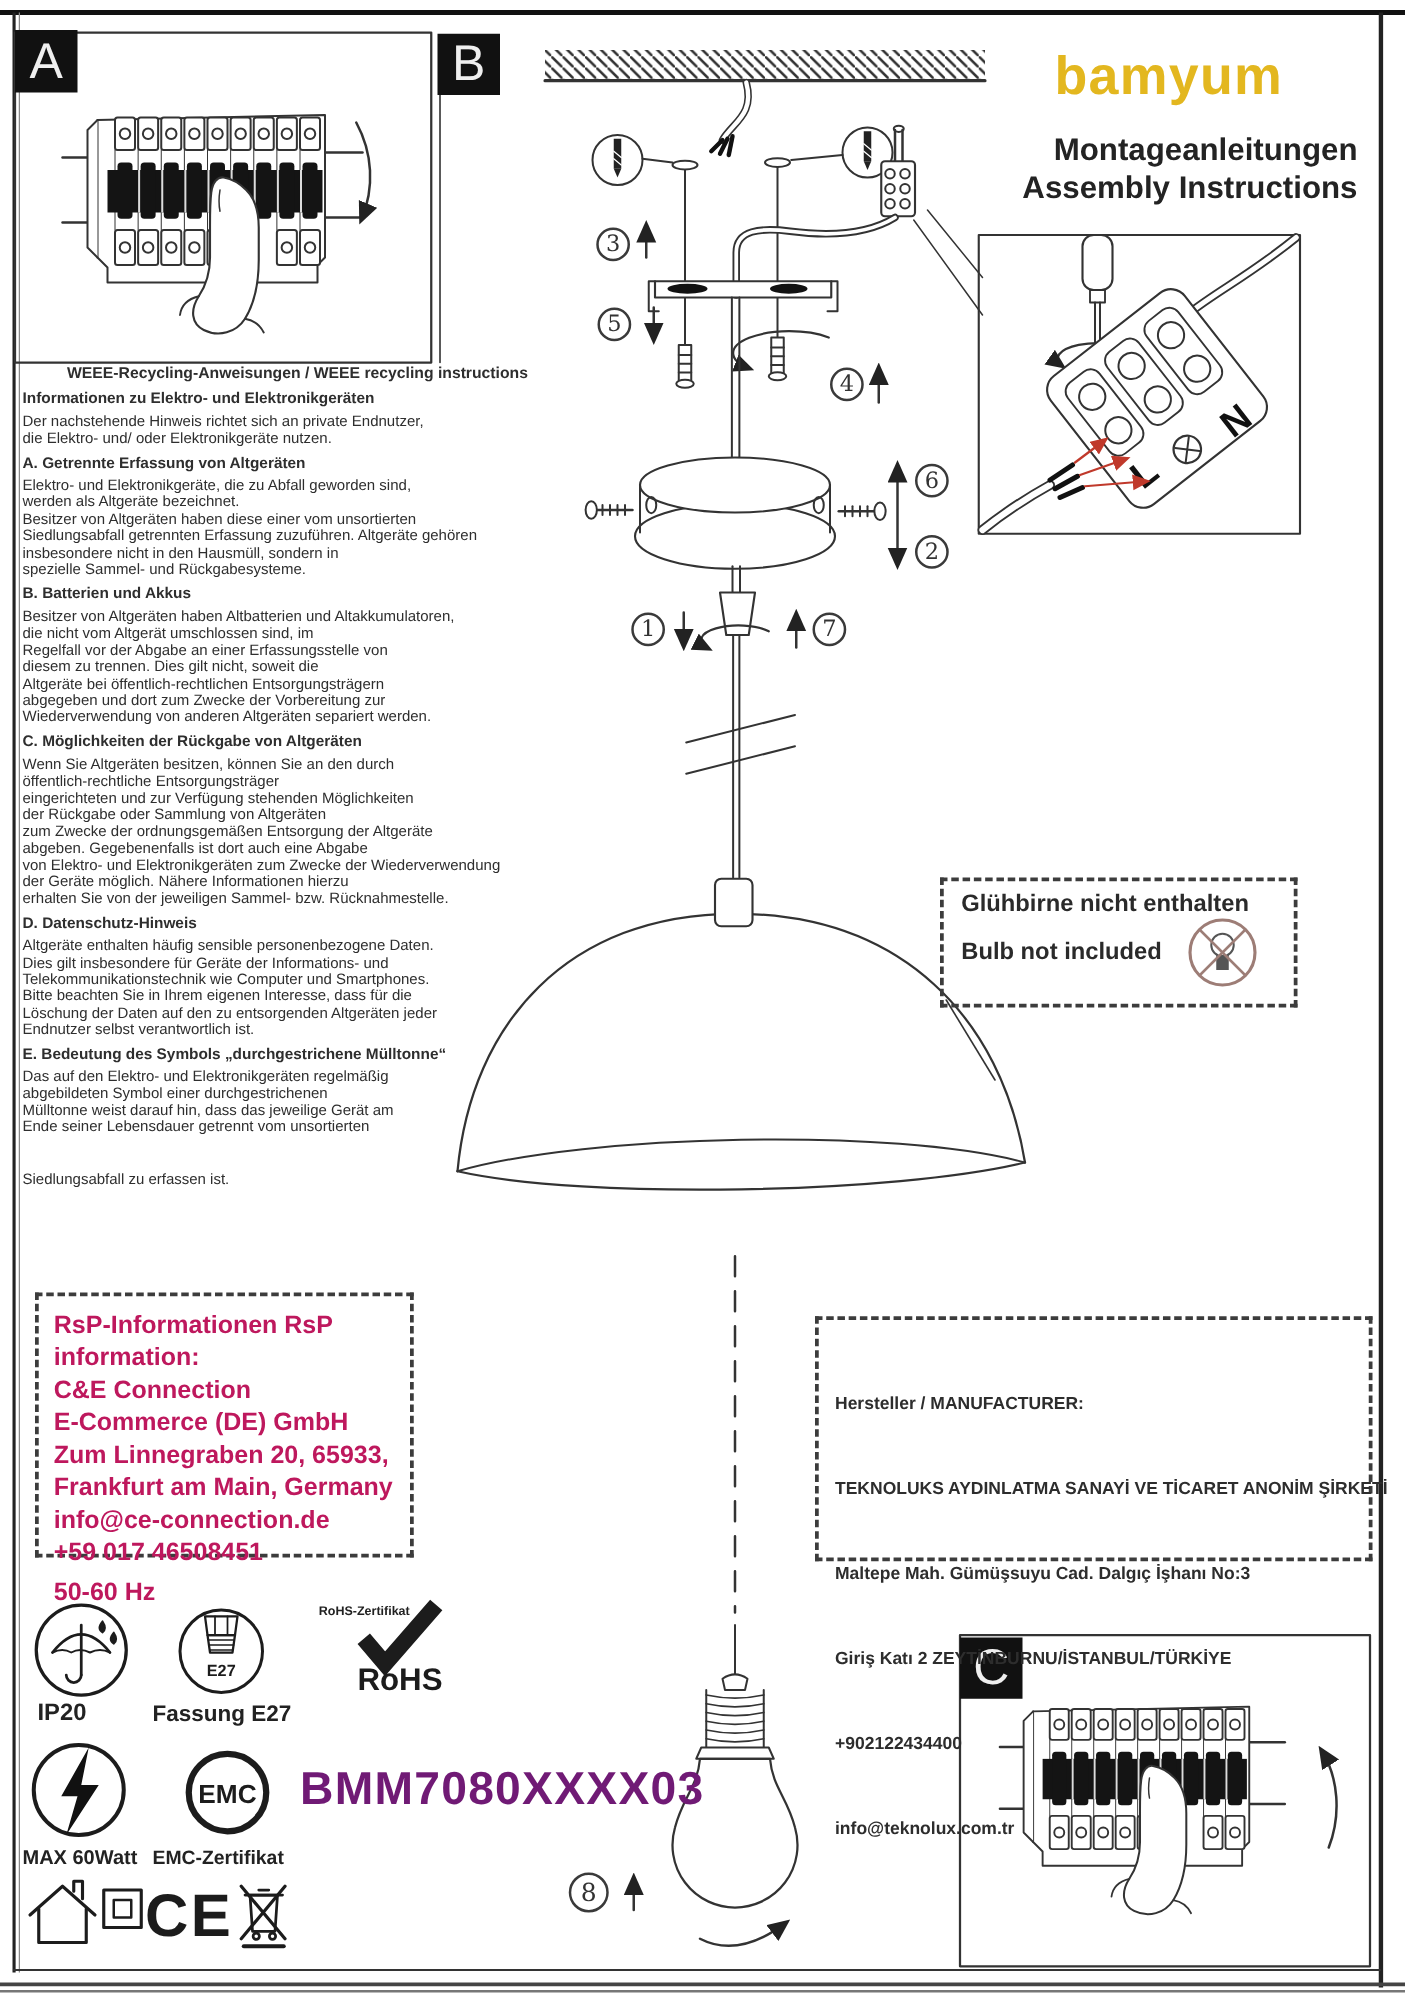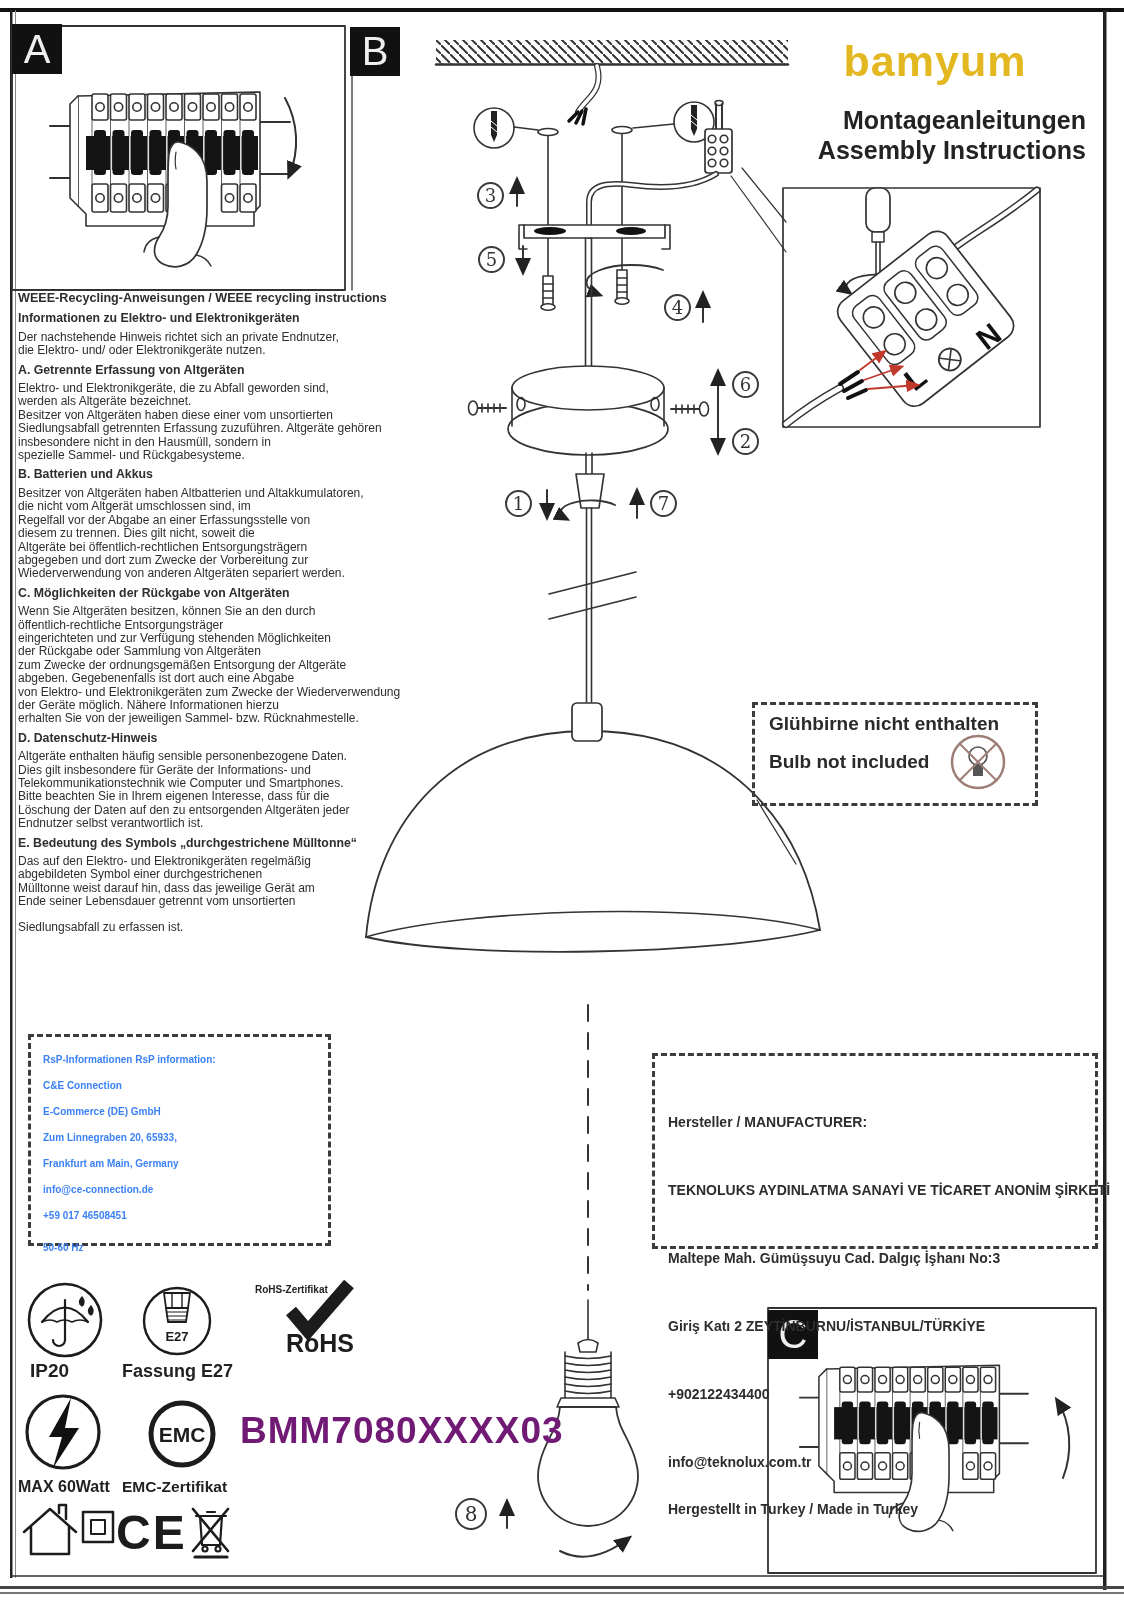--- a/index.html
+++ b/index.html
@@ -12,28 +12,28 @@
              display:flex;align-items:center;justify-content:center;}
   
   #brand{left:828px;top:34px;width:214px;height:54px;line-height:54px;text-align:center;
          font-size:43px;font-weight:bold;color:#e3b71f;letter-spacing:1px;}
   #doc-titles{left:700px;top:105px;width:386px;text-align:right;font-size:25px;
               font-weight:bold;line-height:30px;color:#232323;}
   
   #weee{left:18px;top:292px;width:440px;font-size:12px;line-height:13.4px;color:#2e2e2e;}
   #weee .hd{font-weight:bold;font-size:12.3px;margin:6px 0 5px 0;}
   #weee .bd{white-space:pre-line;margin:0 0 6px 0;}
-  #weee .title{font-weight:bold;font-size:12.6px;margin:0 0 7px 0;}
-  #weee .foot{margin-top:12px;}
+  #weee .title{font-weight:bold;font-size:12.6px;margin:0 0 7px 0;text-align:center;}
+  #weee .foot{margin-top:28px;}
   
   .dashed{border:3px dashed #3c3c3c;background:transparent;}
   #bulb-box{left:752px;top:702px;width:280px;height:98px;}
   #bulb-box .ln{position:absolute;left:14px;font-size:19px;font-weight:bold;color:#2a2a2a;}
-  #rsp-box{left:28px;top:1034px;width:303px;height:212px;font-size:10px;font-weight:bold;
-           line-height:26px;padding:10px 12px;box-sizing:border-box;color:#3b82f6;}
+  #rsp-box{left:28px;top:1034px;width:303px;height:212px;font-size:20px;font-weight:bold;
+           line-height:26px;padding:10px 12px;box-sizing:border-box;color:#be185d;}
   #rsp-box .gap{margin-top:6px;}
   #mfg-box{left:652px;top:1053px;width:446px;height:196px;font-size:14px;font-weight:bold;
            line-height:23px;padding:10px 13px;box-sizing:border-box;color:#2d2d2d;}
   #mfg-box .ln{white-space:nowrap;margin-top:45px;}
   #mfg-box .gap{margin-top:24px;}
   
   .step{border:2px solid #3a3a3a;border-radius:50%;width:27px;height:27px;
         display:flex;align-items:center;justify-content:center;
         font-family:"DejaVu Serif",serif;font-size:18px;color:#333;box-sizing:border-box;background:transparent;}
   .step.big{width:32px;height:32px;font-size:20px;}
@@ -507,21 +507,20 @@
   <div class="gap">50-60 Hz</div>
 </div>
 
 <div id="mfg-box" class="abs dashed">
   <div class="ln">Hersteller / MANUFACTURER:</div>
   <div class="ln">TEKNOLUKS AYDINLATMA SANAYİ VE TİCARET ANONİM ŞİRKETİ</div>
   <div class="ln">Maltepe Mah. Gümüşsuyu Cad. Dalgıç İşhanı No:3</div>
   <div class="ln">Giriş Katı 2 ZEYTİNBURNU/İSTANBUL/TÜRKİYE</div>
   <div class="ln">+902122434400</div>
   <div class="ln">info@teknolux.com.tr</div>
-  <div class="ln gap">Hergestellt in Turkey / Made in Turkey</div>
 </div>
 
 <div class="abs step" style="left:505px;top:490px;">1</div>
 <div class="abs step" style="left:732px;top:428px;">2</div>
 <div class="abs step" style="left:477px;top:182px;">3</div>
 <div class="abs step" style="left:664px;top:294px;">4</div>
 <div class="abs step" style="left:478px;top:246px;">5</div>
 <div class="abs step" style="left:732px;top:371px;">6</div>
 <div class="abs step" style="left:650px;top:490px;">7</div>
 <div class="abs step big" style="left:455px;top:1498px;">8</div>

